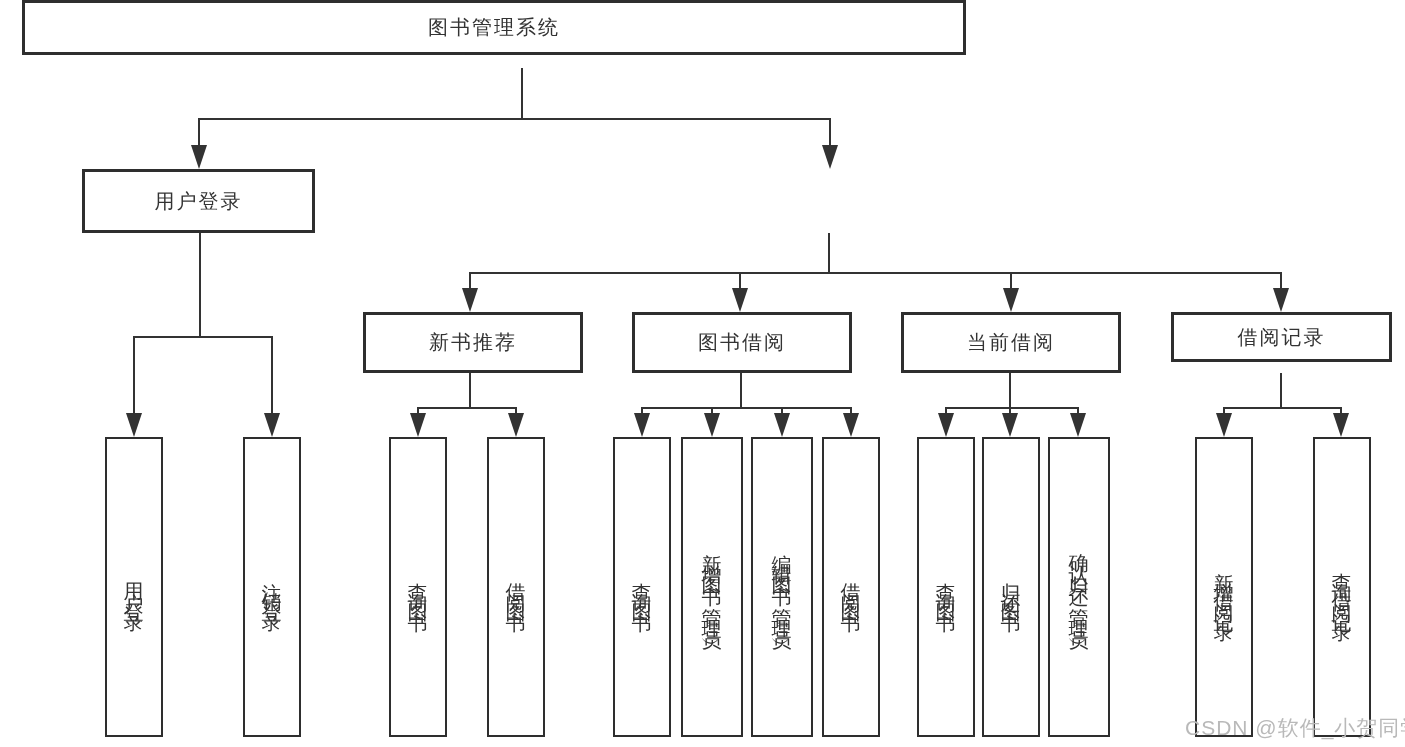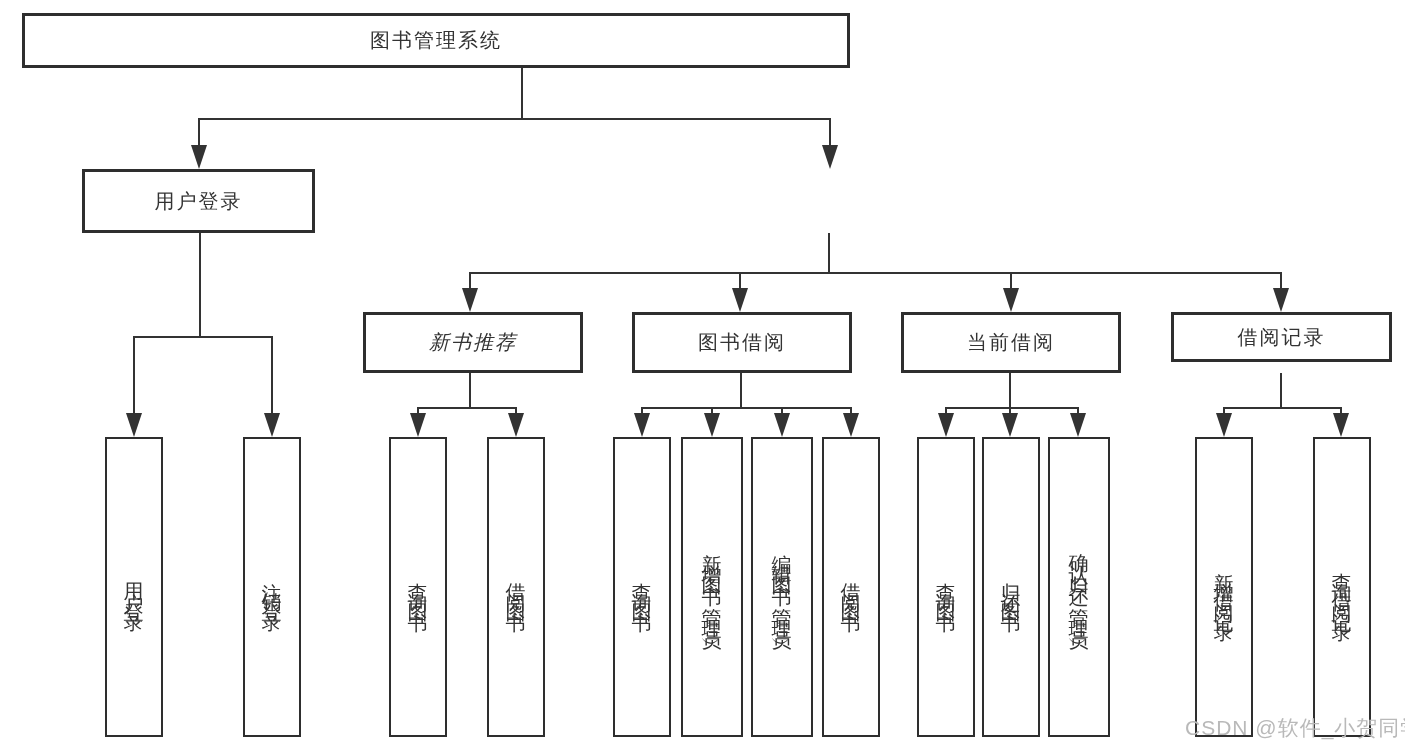--- a/index.html
+++ b/index.html
@@ -29,21 +29,21 @@
   .watermark{
     position:absolute;left:1185px;top:714px;z-index:5;
     color:#b9b9b9;font-size:21px;letter-spacing:1px;white-space:nowrap;
   }
 </style>
 </head>
 <body>
 
 <div id="canvas">
 
-  <div class="box" style="left:22px;top:13px;width:828px;height:55px;font-family:Liberation Mono, monospace;">
+  <div class="box" style="left:22px;top:0;width:944px;height:55px;font-family:Liberation Mono, monospace;">
     <span>图书管理系统</span>
   </div>
 
   <div class="vl" style="left:521px;top:68px;height:52px;"></div>
   <div class="hl" style="left:198px;top:118px;width:633px;"></div>
   <div class="vl" style="left:198px;top:118px;height:29px;"></div>
   <div class="ah" style="left:191px;top:145px;"></div>
   <div class="vl" style="left:829px;top:118px;height:29px;"></div>
   <div class="ah" style="left:822px;top:145px;"></div>
 
@@ -62,21 +62,21 @@
   <div class="hl" style="left:469px;top:272px;width:813px;"></div>
   <div class="vl" style="left:469px;top:272px;height:18px;"></div>
   <div class="ah" style="left:462px;top:288px;"></div>
   <div class="vl" style="left:739px;top:272px;height:18px;"></div>
   <div class="ah" style="left:732px;top:288px;"></div>
   <div class="vl" style="left:1010px;top:272px;height:18px;"></div>
   <div class="ah" style="left:1003px;top:288px;"></div>
   <div class="vl" style="left:1280px;top:272px;height:18px;"></div>
   <div class="ah" style="left:1273px;top:288px;"></div>
 
-  <div class="box" style="left:363px;top:312px;width:220px;height:61px;font-style:italic;">
+  <div class="box" style="left:363px;top:312px;width:220px;height:61px;">
     <span>新书推荐</span>
   </div>
   <div class="box" style="left:632px;top:312px;width:220px;height:61px;">
     <span>图书借阅</span>
   </div>
   <div class="box" style="left:901px;top:312px;width:220px;height:61px;">
     <span>当前借阅</span>
   </div>
   <div class="box" style="left:1171px;top:312px;width:221px;height:50px;">
     <span>借阅记录</span>

